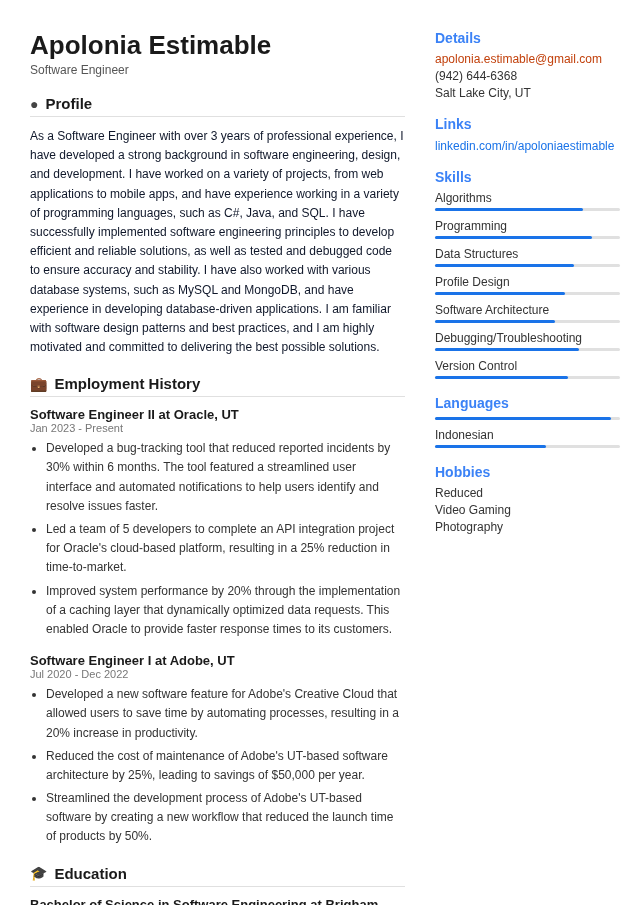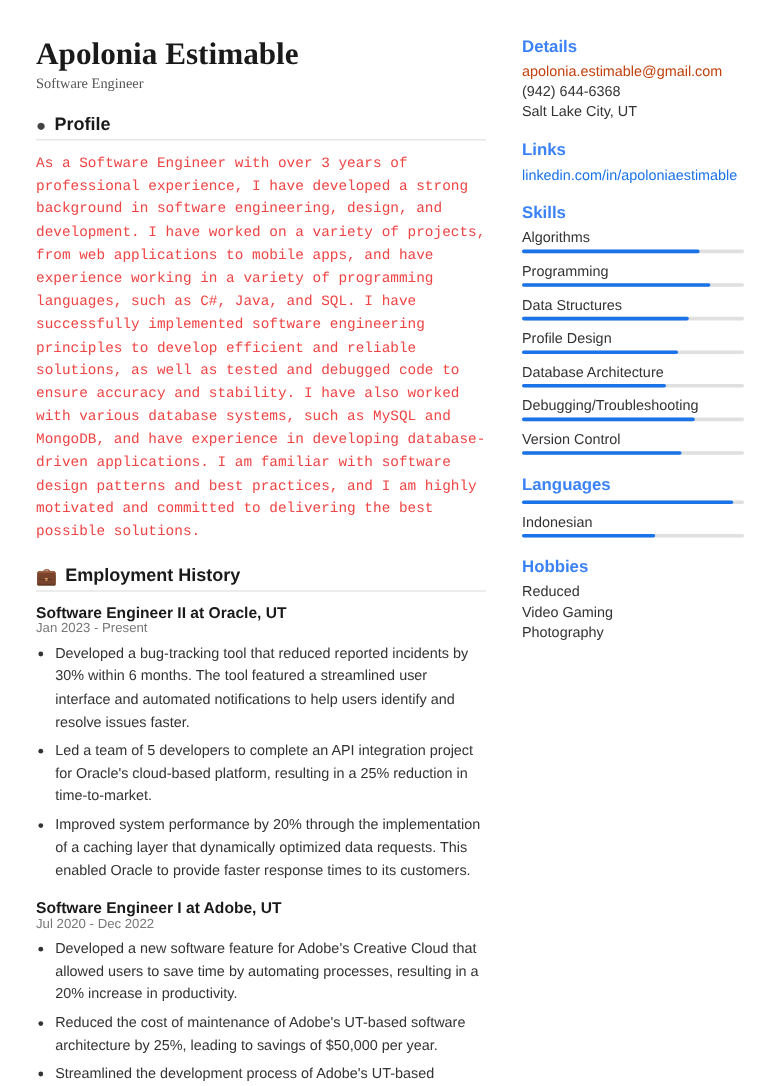--- a/index.html
+++ b/index.html
@@ -20,41 +20,41 @@
     .left {
       flex: 1 1 0;
       min-width: 0;
     }
     .right {
       width: 185px;
       flex-shrink: 0;
     }
 
     
-    .header { margin-bottom: 18px; font-family: Liberation Serif, serif; }
+    .header { margin-bottom: 18px; }
     .header h1 { font-size: 26px; font-weight: bold; color: #1a1a1a; }
     .header .subtitle { font-size: 12px; color: #555; margin-top: 2px; }
 
     
     .section { margin-bottom: 18px; }
     .section-title {
       font-size: 15px;
       font-weight: bold;
       color: #1a1a1a;
       display: flex;
       align-items: center;
       gap: 7px;
       border-bottom: 1px solid #e0e0e0;
       padding-bottom: 4px;
       margin-bottom: 10px;
     }
     .section-title .icon { color: #444; font-size: 14px; }
 
     
-    .profile-text { font-size: 12px; line-height: 1.6; color: #ef4444; font-family: Liberation Mono, monospace; }
+    .profile-text { font-size: 12px; line-height: 1.6; color: #0f172a; }
 
     
     .job { margin-bottom: 14px; }
     .job-title { font-weight: bold; font-size: 13px; color: #1a1a1a; }
     .job-date { font-size: 11px; color: #777; margin-bottom: 5px; }
     .job ul { padding-left: 16px; }
     .job ul li { font-size: 12px; line-height: 1.6; margin-bottom: 4px; }
 
     
     .edu-title { font-weight: bold; font-size: 13px; color: #1a1a1a; }
@@ -179,21 +179,21 @@
               <div class="skill-bar-fill" style="width: 75%;"></div>
             </div>
           </div>
           <div class="skill-item">
             <div class="skill-name">Profile Design</div>
             <div class="skill-bar-bg">
               <div class="skill-bar-fill" style="width: 70%;"></div>
             </div>
           </div>
           <div class="skill-item">
-            <div class="skill-name">Database Architecture</div>
+            <div class="skill-name">Software Architecture</div>
             <div class="skill-bar-bg">
               <div class="skill-bar-fill" style="width: 65%;"></div>
             </div>
           </div>
           <div class="skill-item">
             <div class="skill-name">Debugging/Troubleshooting</div>
             <div class="skill-bar-bg">
               <div class="skill-bar-fill" style="width: 78%;"></div>
             </div>
           </div>

